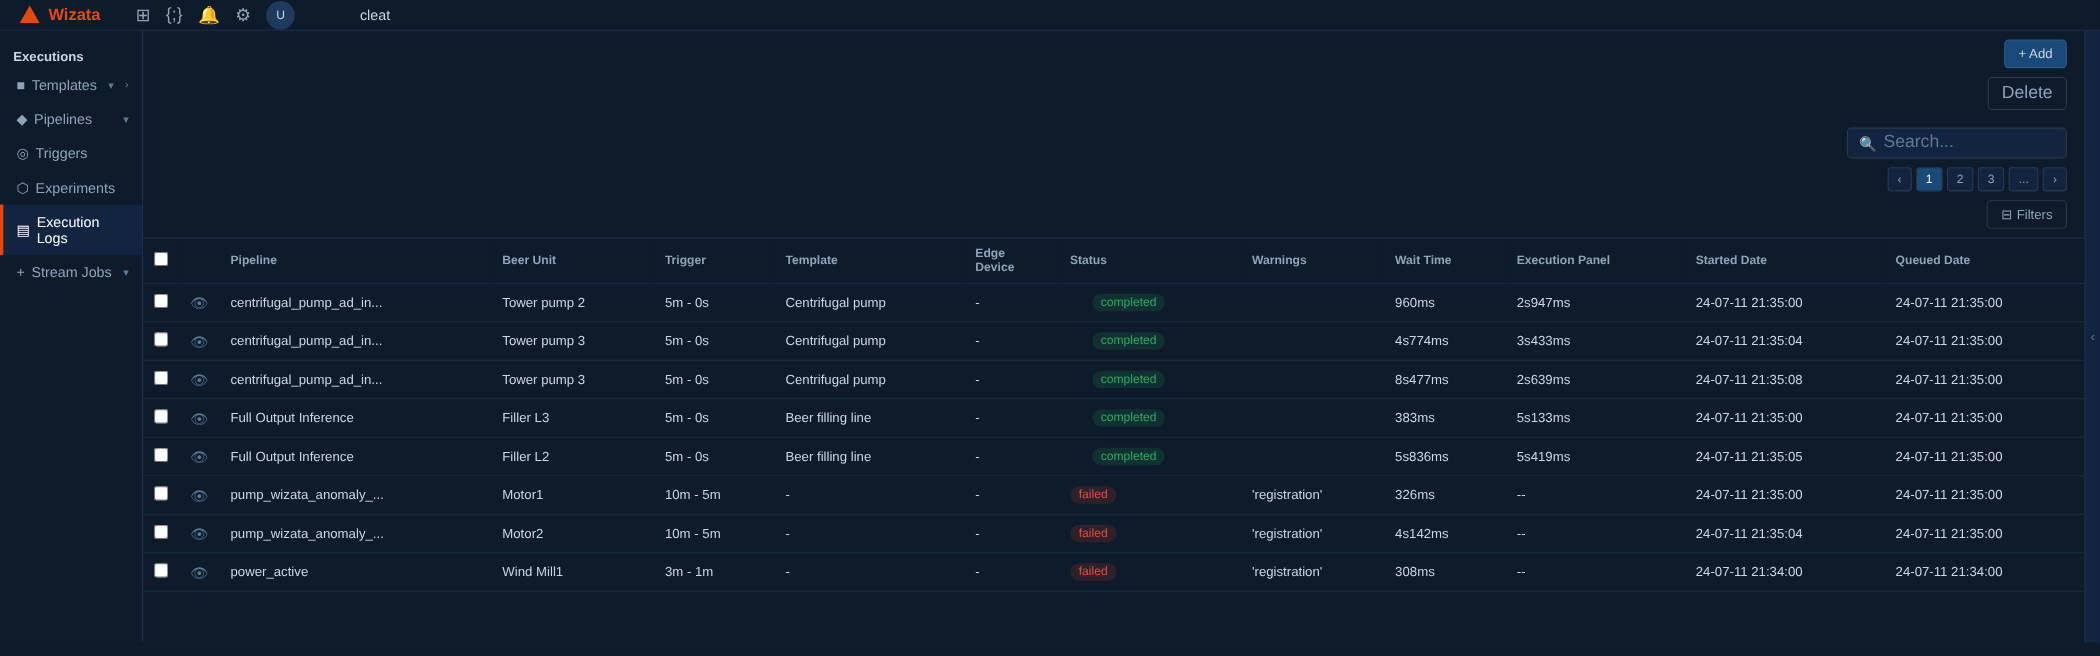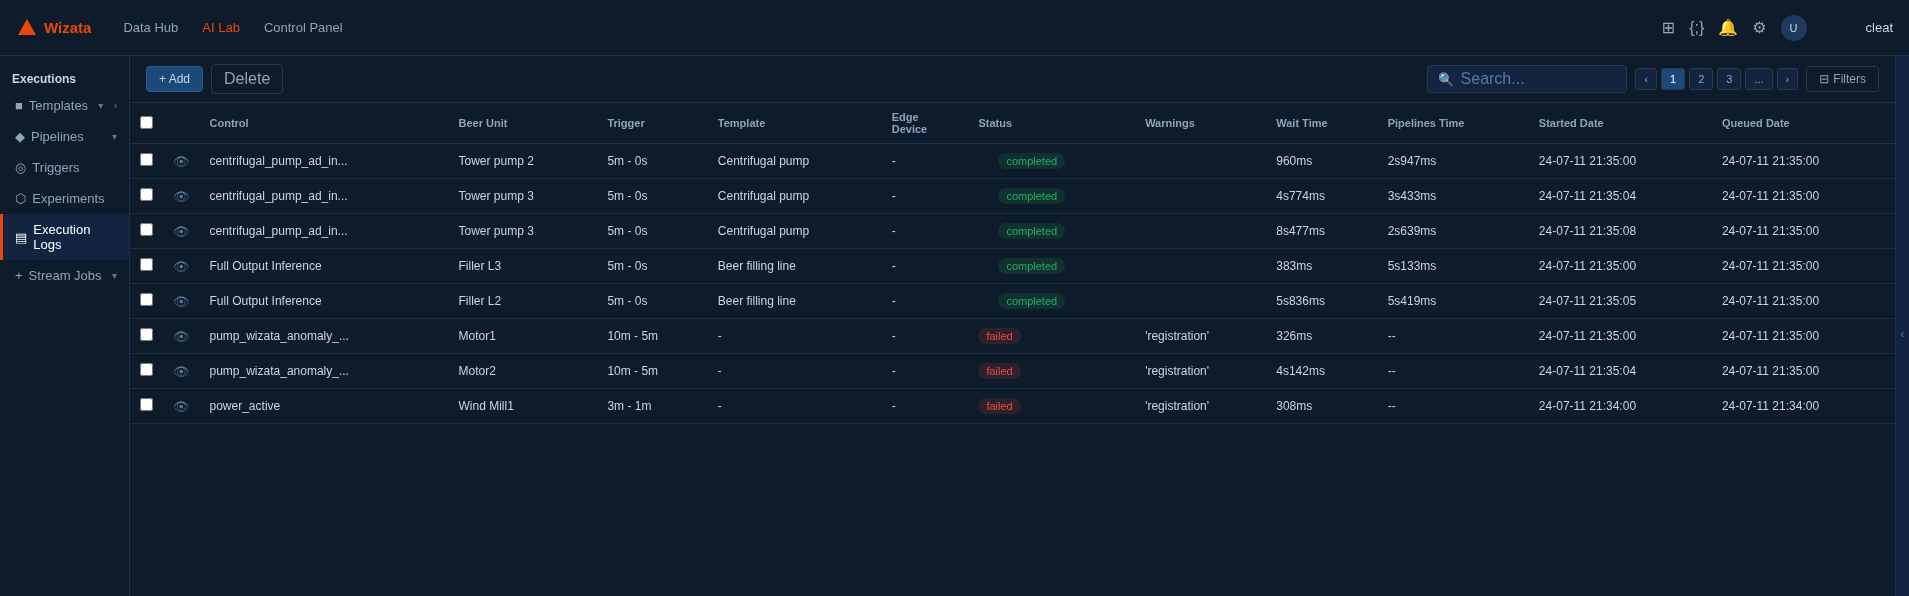--- a/index.html
+++ b/index.html
@@ -11,21 +11,21 @@
       height: 596px;
       overflow: hidden;
     }
 
     
     .top-nav {
       display: flex;
       align-items: center;
       background: #0d1b2a;
       border-bottom: 1px solid #1e3050;
-      height: 56px;
+      height: 28px;
       padding: 0 16px;
       gap: 32px;
     }
     .logo {
       display: flex;
       align-items: center;
       gap: 6px;
       font-weight: 700;
       color: #e8490a;
       font-size: 15px;
@@ -117,25 +117,26 @@
     .main {
       flex: 1;
       display: flex;
       flex-direction: column;
       overflow: hidden;
     }
 
     
     .toolbar {
       display: flex;
-      align-items: center;
+      align-items: flex-end;
       padding: 8px 16px;
       gap: 8px;
       border-bottom: 1px solid #1e3050;
       background: #0d1b2a;
+      flex-direction: column;
     }
     .btn-add {
       display: flex;
       align-items: center;
       gap: 4px;
       background: #1a4a7a;
       color: #c8d6e5;
       border: 1px solid #2a5a8a;
       border-radius: 4px;
       padding: 5px 12px;
@@ -293,25 +294,20 @@
   </style>
 </head>
 <body>
 
 <nav class="top-nav">
   <div class="logo">
     <svg class="logo-icon" viewBox="0 0 22 22">
       <polygon points="11,2 20,18 2,18" fill="#e8490a"></polygon>
     </svg>
     <span>Wizata</span>
-  </div>
-  <div class="nav-links">
-    <span class="nav-link">Data Hub</span>
-    <span class="nav-link active">AI Lab</span>
-    <span class="nav-link">Control Panel</span>
   </div>
   <div class="nav-right">
     <span class="nav-icon">⊞</span>
     <span class="nav-icon">{;}</span>
     <span class="nav-icon">🔔</span>
     <span class="nav-icon">⚙</span>
     <div class="user-avatar">U</div>
     <span class="user-label">cleat</span>
   </div>
 </nav>
@@ -379,29 +375,29 @@
         <span>Filters</span>
       </button>
     </div>
 
     <div class="table-container">
       <table>
         <thead>
           <tr>
             <th><input type="checkbox" style=""></th>
             <th></th>
-            <th>Control</th>
+            <th>Pipeline</th>
             <th>Beer Unit</th>
             <th>Trigger</th>
             <th>Template</th>
             <th>Edge<br>Device</th>
             <th>Status</th>
             <th>Warnings</th>
             <th>Wait Time</th>
-            <th>Pipelines Time</th>
+            <th>Execution Panel</th>
             <th>Started Date</th>
             <th>Queued Date</th>
           </tr>
         </thead>
         <tbody id="table-body">
         <tr>
       <td><input type="checkbox" style=""></td>
       <td><span class="eye-icon">👁</span></td>
       <td title="centrifugal_pump_ad_in...">centrifugal_pump_ad_in...</td>
       <td>Tower pump 2</td>

